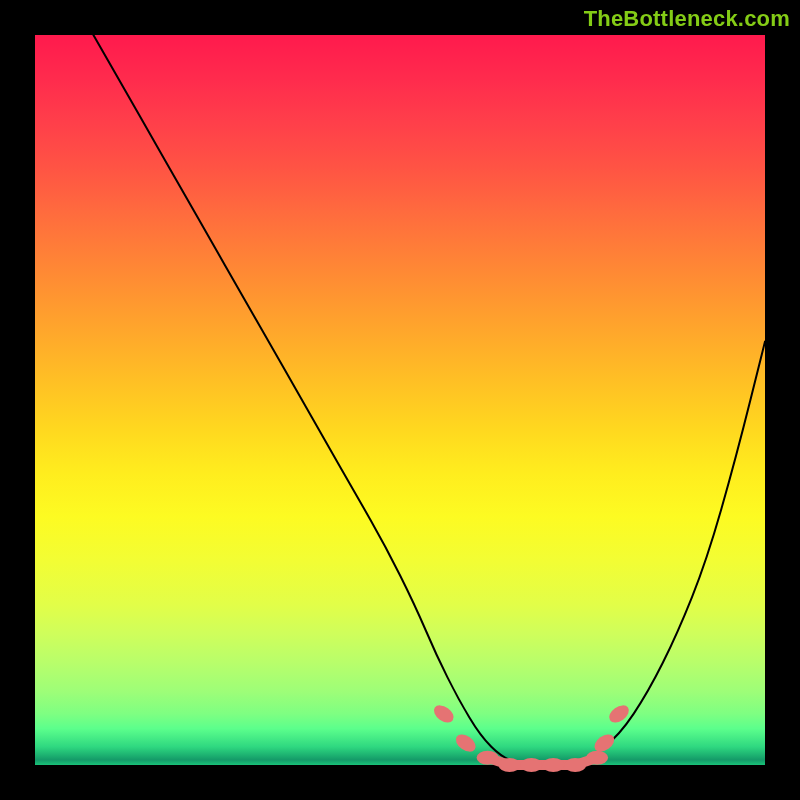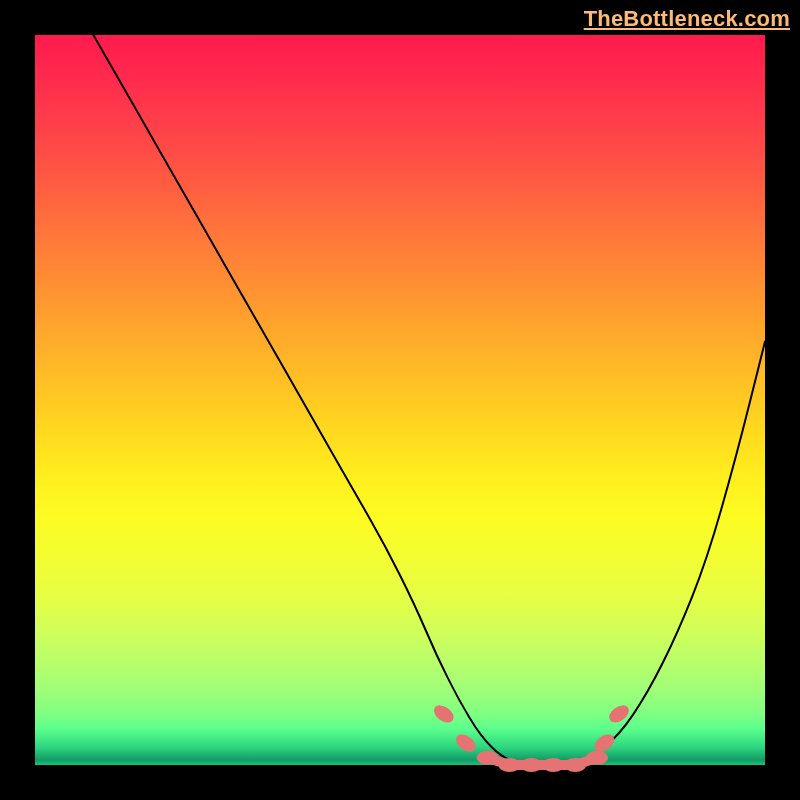--- a/index.html
+++ b/index.html
@@ -46,25 +46,24 @@
       #2fd880 97.5%,
       #1fb773 98.5%,
       #149a68 99.3%,
       #19c379 100%
     );
   }
   .branding {
     position: absolute;
     top: 6px;
     right: 10px;
-    color: #fdba74;
+    color: #84cc16;
     font-size: 22px;
     font-weight: 600;
     letter-spacing: 0.2px;
-    text-decoration: underline;
   }
   svg.overlay {
     position: absolute;
     left: 0;
     top: 0;
     width: 730px;
     height: 730px;
     overflow: visible;
   }
   .curve {

